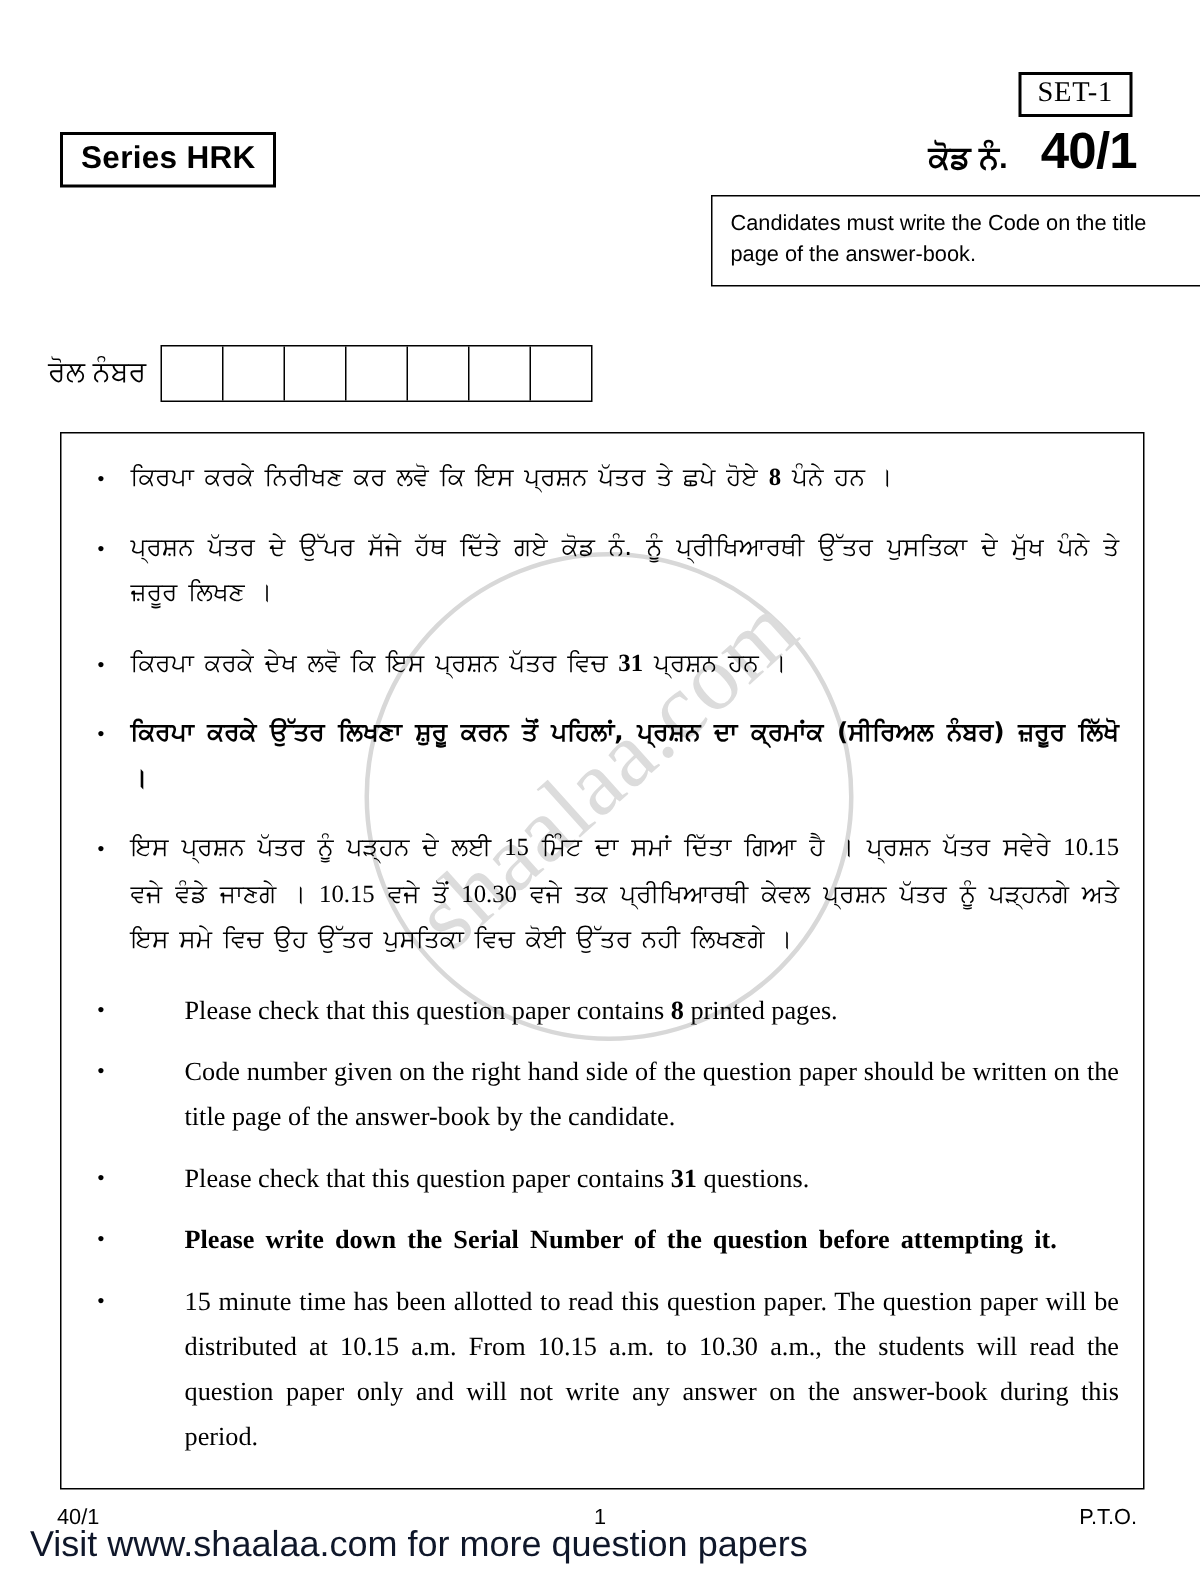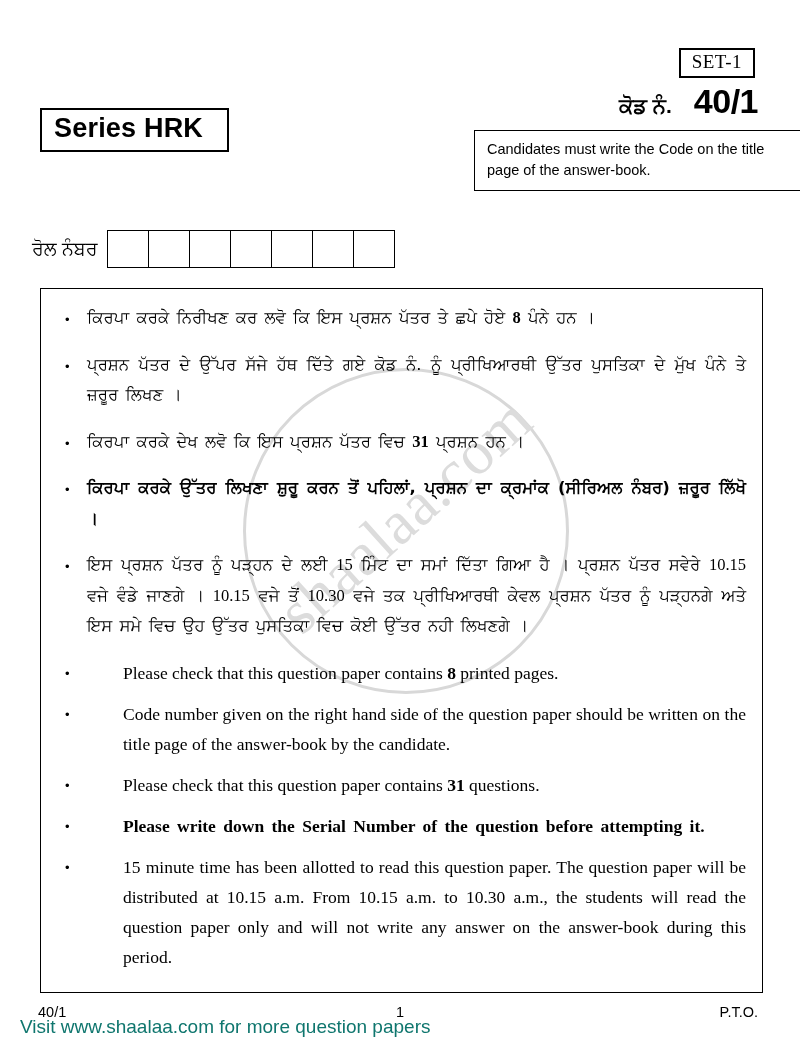--- a/index.html
+++ b/index.html
@@ -76,26 +76,25 @@
     font-weight: normal;
     font-size: 19px;
     letter-spacing: 0.5px;
     line-height: 1.1;
   }
   .series-box {
     position: absolute;
     left: 40px;
     top: 88px;
     border: 2px solid #000;
-    padding: 4px 24px 6px 12px;
-    font-size: 27px;
+    padding: 4px 12px 6px 12px;
+    font-size: 21px;
     font-weight: bold;
     letter-spacing: 0.2px;
     line-height: 1.1;
-    margin-top: 20px;
   }
   .code-row {
     position: absolute;
     right: 42px;
     top: 82px;
     display: flex;
     align-items: baseline;
     gap: 22px;
     text-align: center;
   }
@@ -231,22 +230,22 @@
   .footer-right {
     position: absolute;
     right: 42px;
     top: 0;
     font-size: 14.5px;
   }
   .footer-promo {
     position: absolute;
     left: 20px;
     top: 12px;
-    font-size: 19px;
-    color: #0f766e;
+    font-size: 24px;
+    color: #0f172a;
   }
 </style>
 </head>
 <body>
 
 <div class="page">
 
   <div class="watermark-layer">
     <div class="wm-circle"></div>
     <div class="wm-text">shaalaa.com</div>

